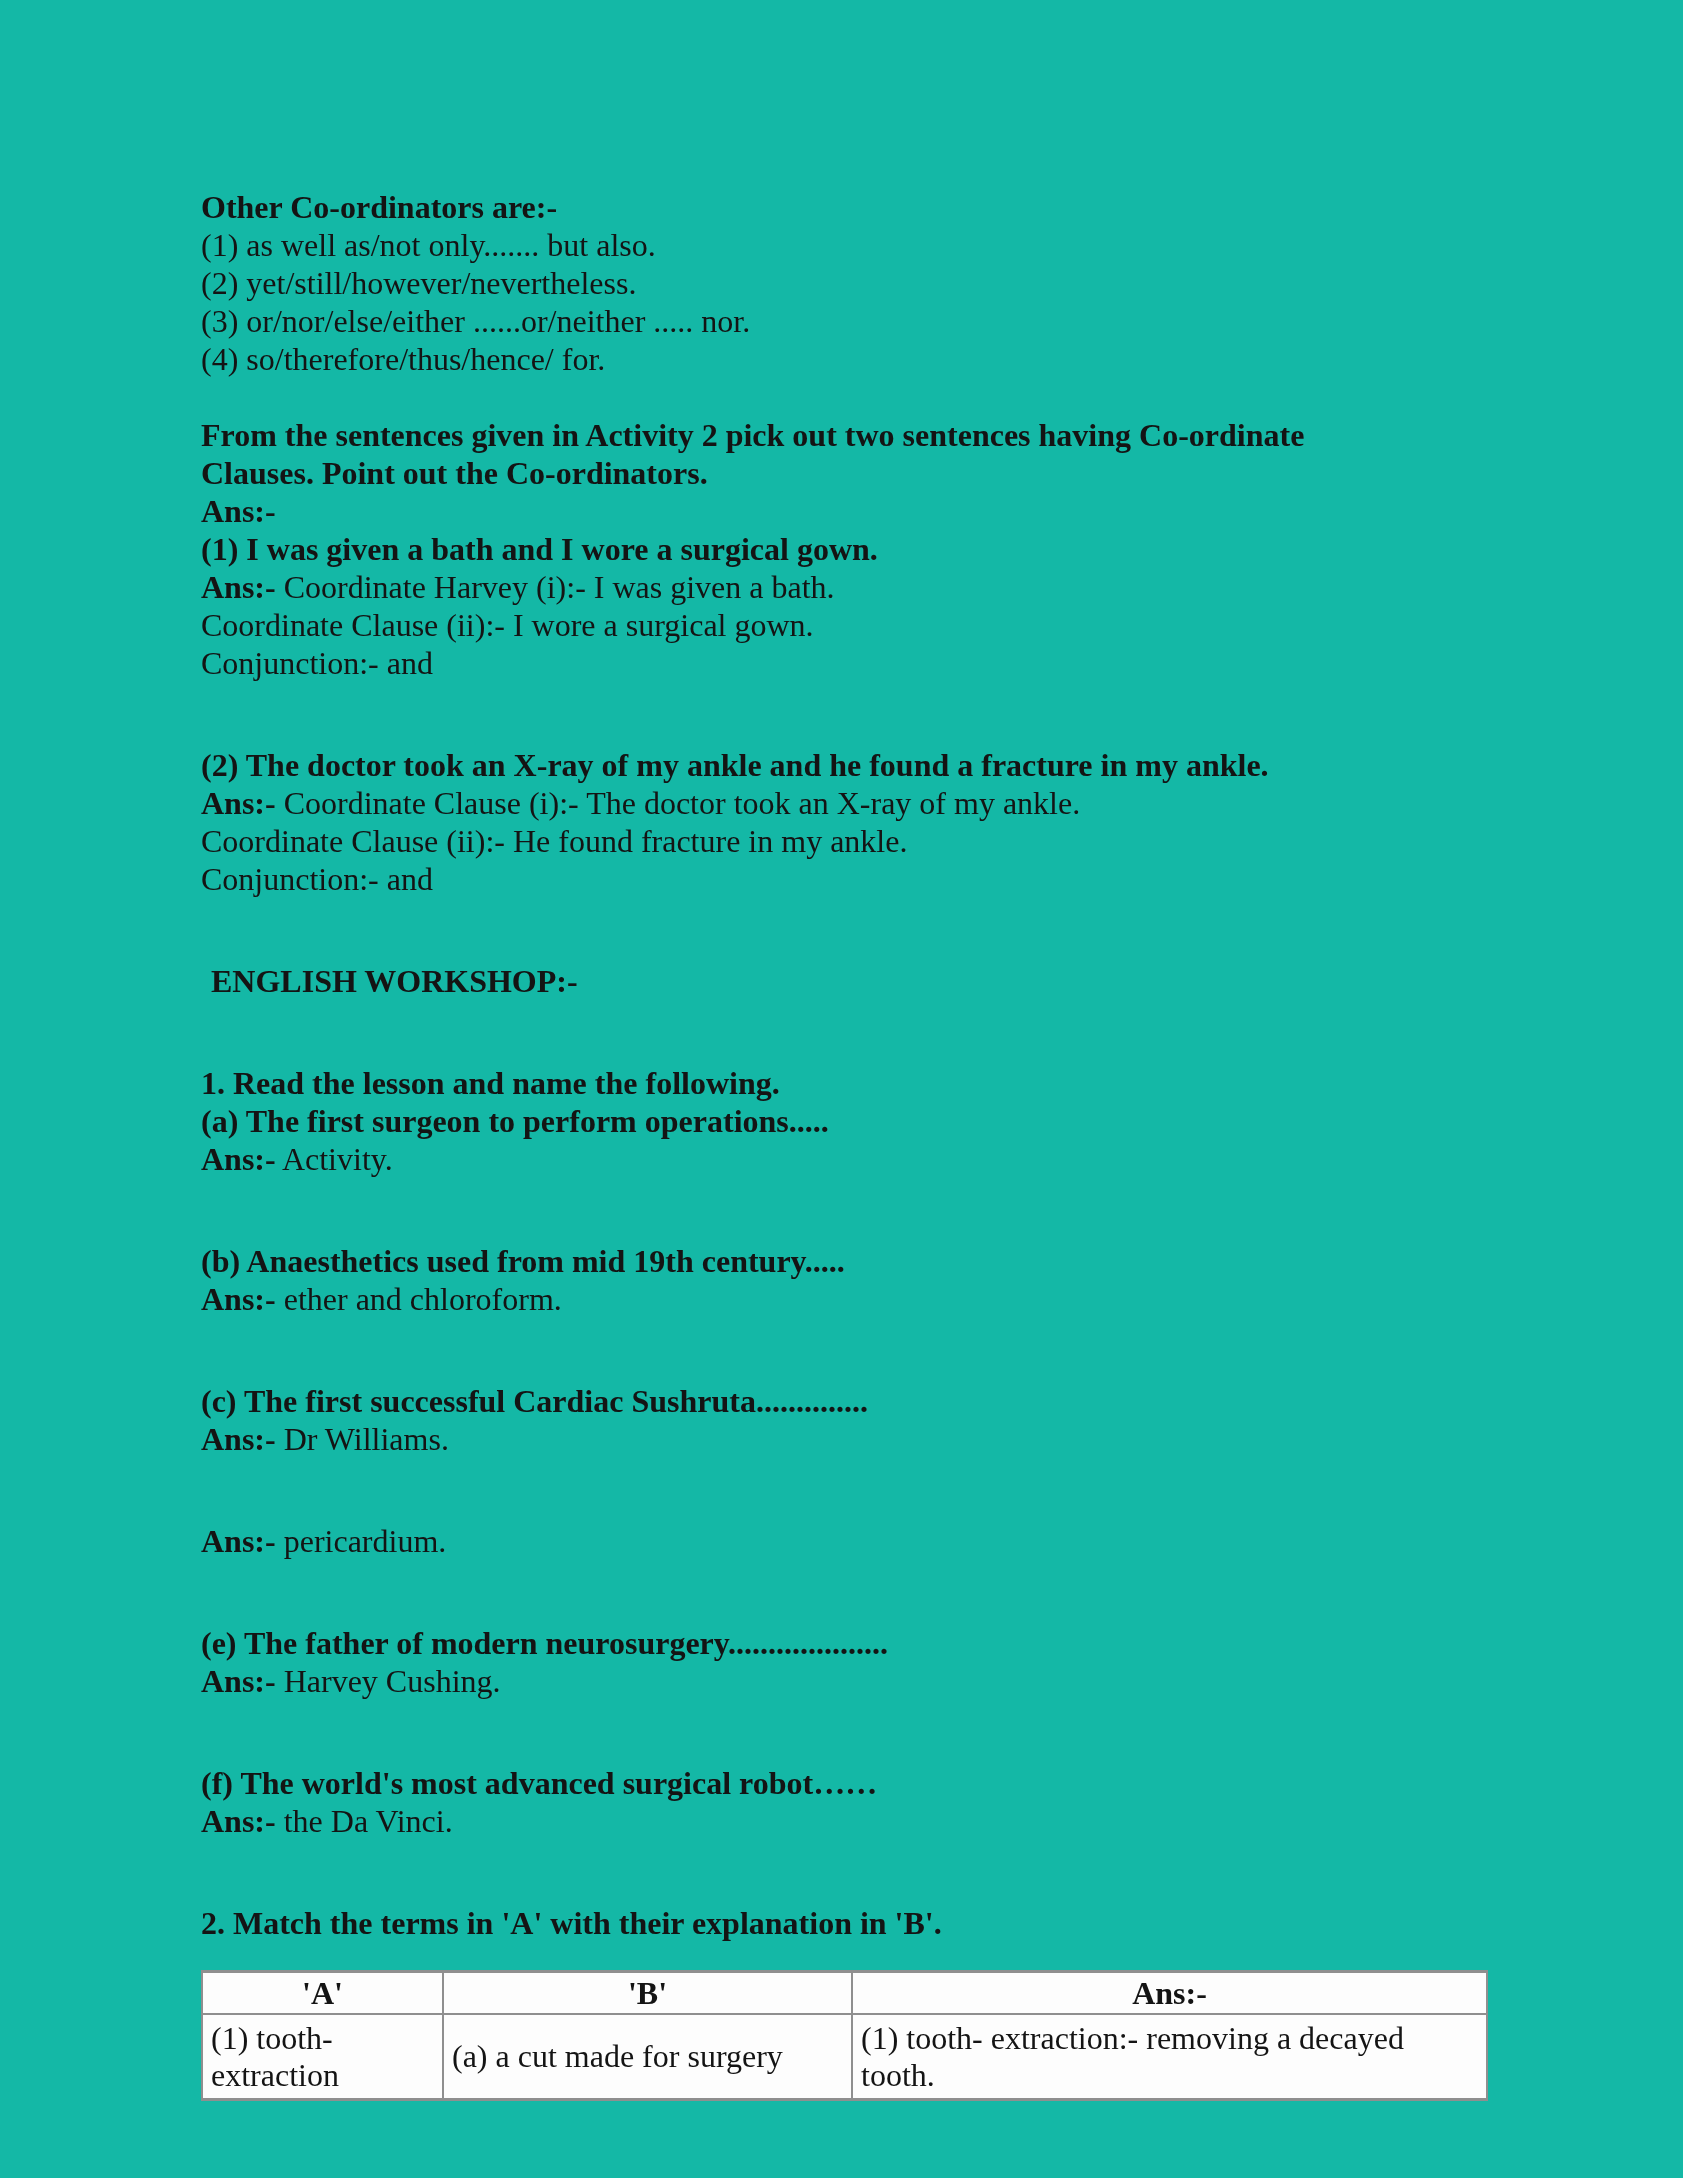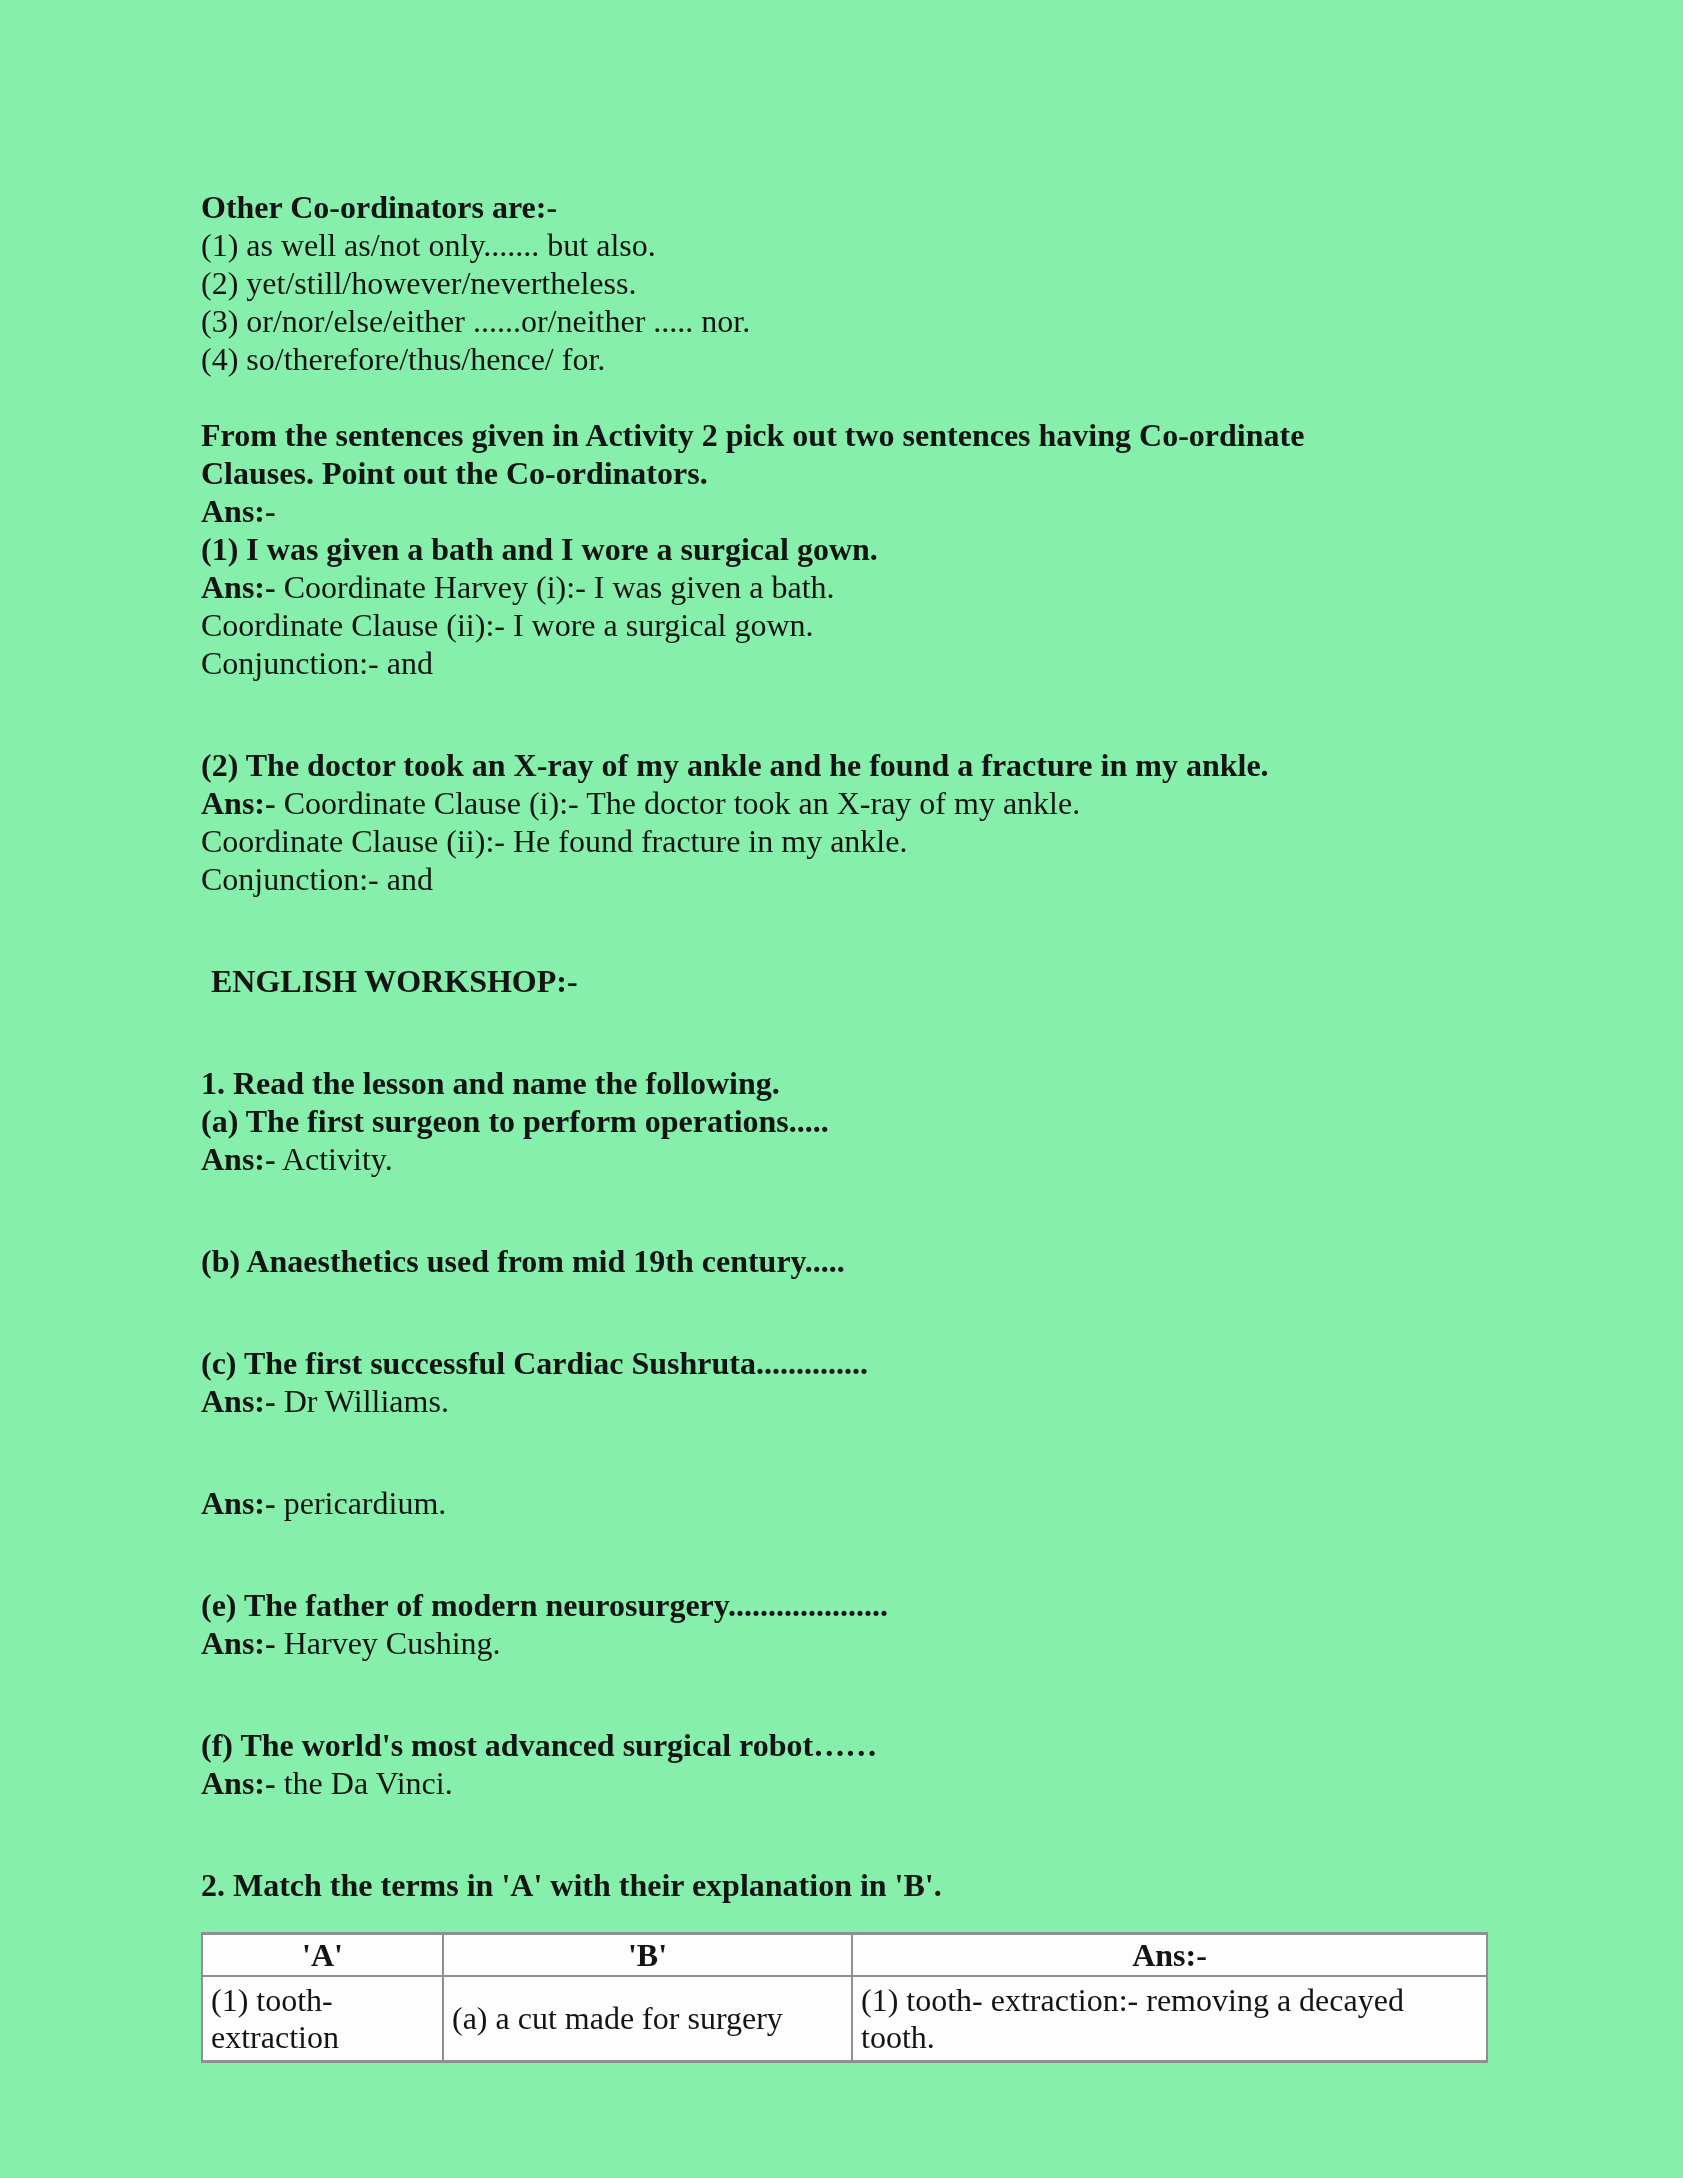--- a/index.html
+++ b/index.html
@@ -1,20 +1,20 @@
 <!DOCTYPE html>
 <html><head>
 <meta charset="utf-8">
 <style>
   html,body { margin:0; padding:0; background:#e8e8e8; }
   .page {
     position:relative;
     width:1683px; height:2178px;
     margin:0 auto;
-    background:#86efac;
+    background:#14b8a6;
     box-sizing:border-box;
     padding:188px 198px 0 201px;
     font-family:"Liberation Serif","DejaVu Serif",serif;
     font-size:32px;
     line-height:38px;
     color:#141414;
     overflow:hidden;
   }
   p { margin:0; padding:0; }
   .b { font-weight:bold; }
@@ -87,20 +87,21 @@
   </section>
 
   <section class="gap">
     <p class="b">1. Read the lesson and name the following.</p>
     <p class="b">(a) The first surgeon to perform operations.....</p>
     <p><b>Ans:-</b><span> Activity.</span></p>
   </section>
 
   <section class="gap">
     <p class="b">(b) Anaesthetics used from mid 19th century.....</p>
+    <p><b>Ans:-</b><span> ether and chloroform.</span></p>
   </section>
 
   <section class="gap">
     <p class="b">(c) The first successful Cardiac Sushruta..............</p>
     <p><b>Ans:-</b><span> Dr Williams.</span></p>
   </section>
 
   <section class="gap">
     <p><b>Ans:-</b><span> pericardium.</span></p>
   </section>

